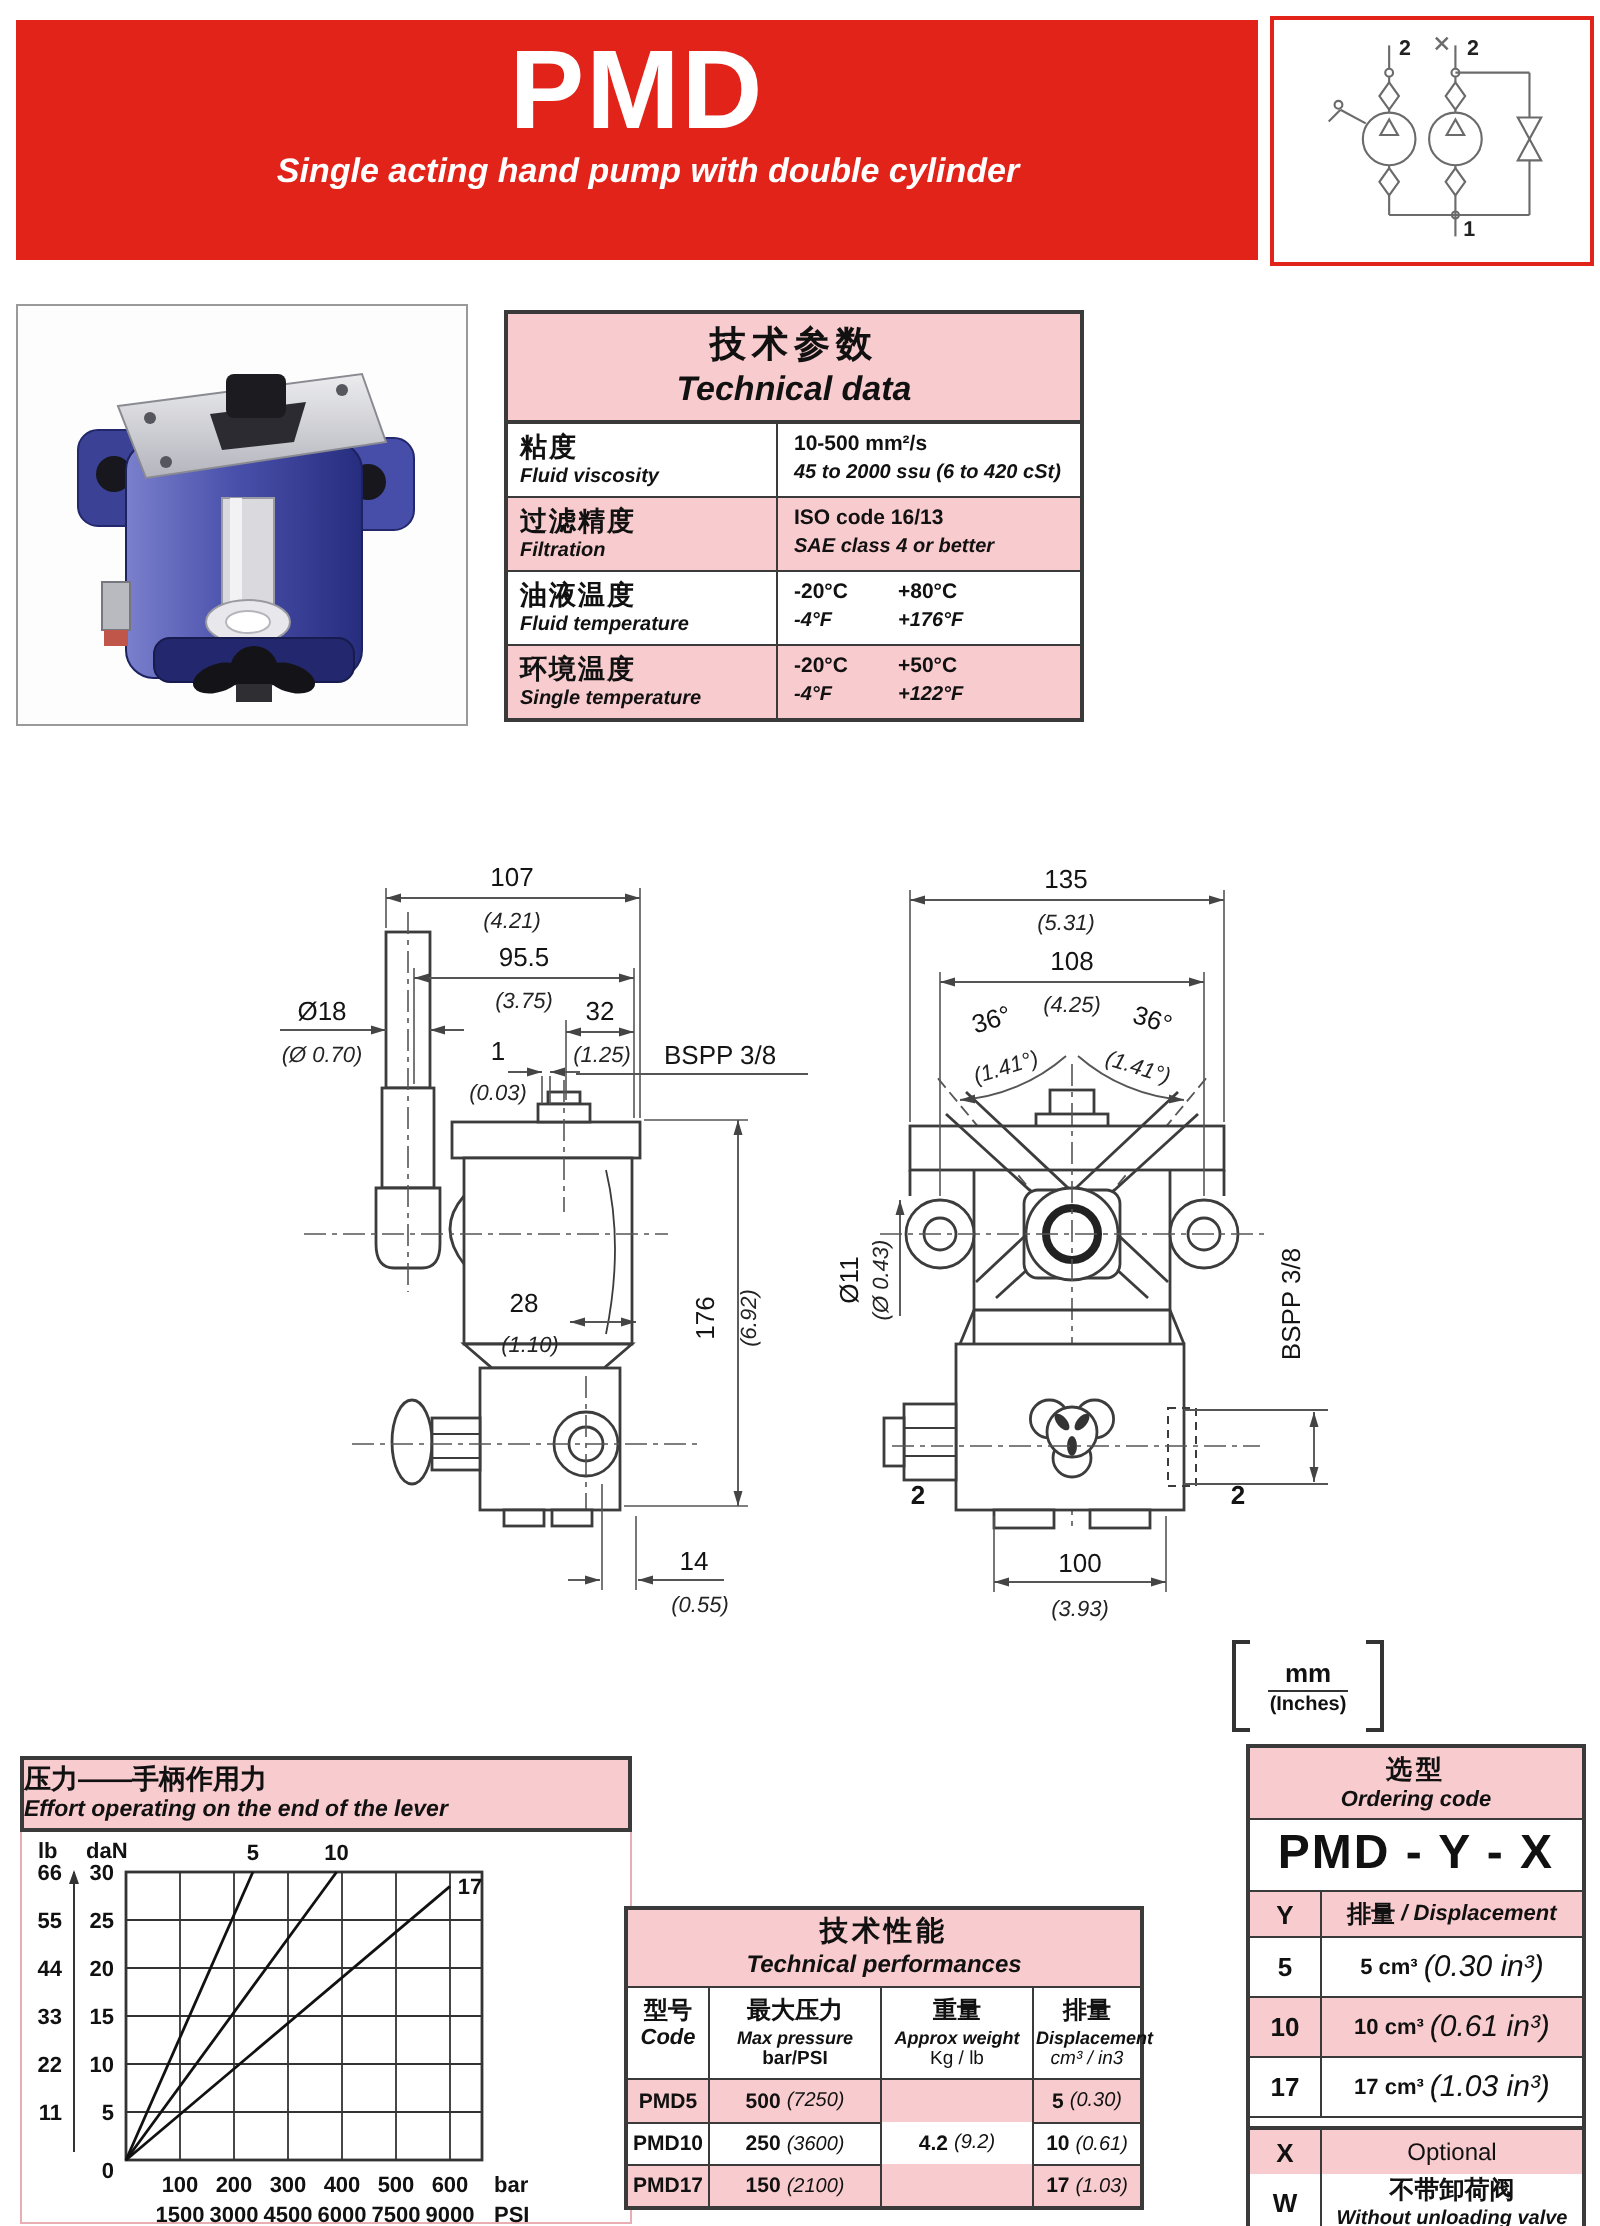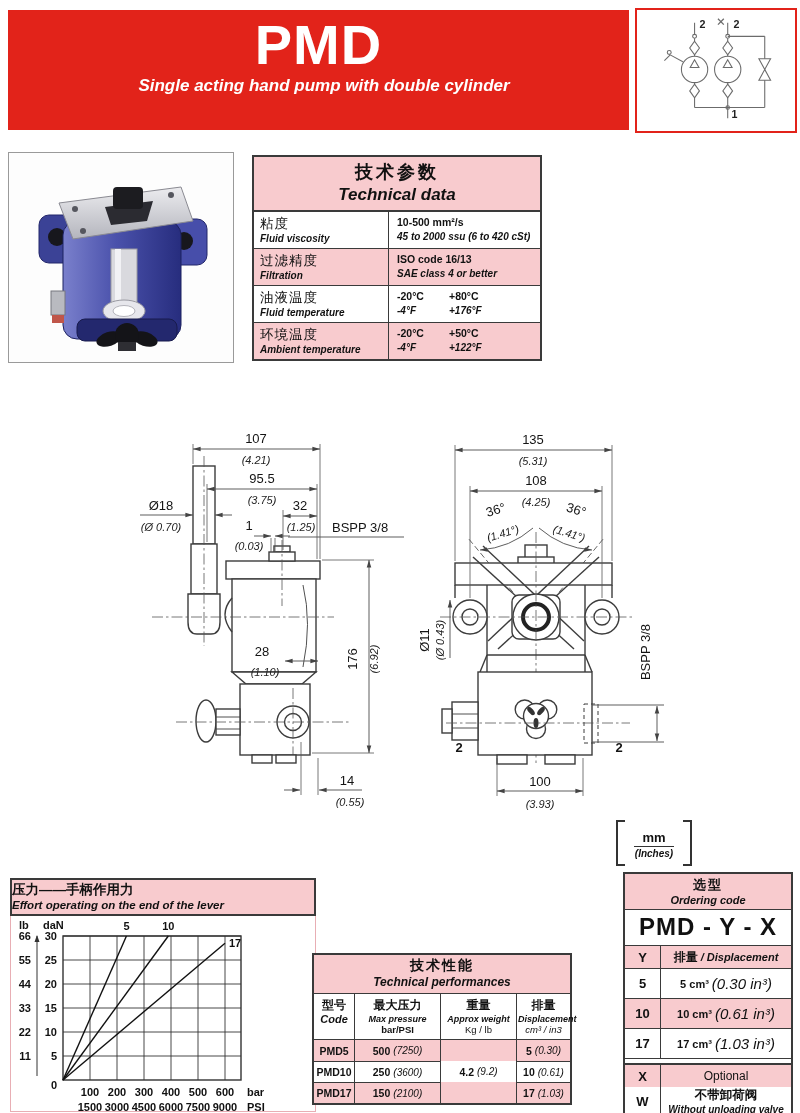--- a/index.html
+++ b/index.html
@@ -19,21 +19,21 @@
   .photo{position:absolute;left:8px;top:152px;width:224px;height:209px;border:1px solid #9a9a9a;background:#fdfdfd;display:flex;align-items:center;justify-content:center;}
 
   
   .td{position:absolute;left:252px;top:155px;width:286px;border:2px solid #3a3a3a;background:#fff;}
   .td-head{background:#f8cbce;border-bottom:2px solid #3a3a3a;text-align:center;padding:3px 0 4px;}
   .td-head .zh{font-size:18px;font-weight:bold;letter-spacing:3px;}
   .td-head .en{font-size:17px;font-weight:bold;font-style:italic;line-height:22px;}
   .td-row{display:grid;grid-template-columns:134px 1fr;border-top:1.5px solid #3a3a3a;min-height:36px;}
   .td-row.pink{background:#f8cbce;}
   .td-row .lab{padding:3px 6px 2px;}
-  .td-row .lab .zh{font-size:13.5px;font-weight:normal;letter-spacing:1px;}
+  .td-row .lab .zh{font-size:13.5px;font-weight:bold;letter-spacing:1px;}
   .td-row .lab .en{font-size:10px;font-style:italic;font-weight:bold;line-height:12px;}
   .td-row .val{border-left:1.5px solid #3a3a3a;padding:3px 8px 2px;}
   .td-row .val .l1{font-size:10.5px;font-weight:bold;line-height:15px;}
   .td-row .val .l2{font-size:10px;font-style:italic;font-weight:bold;line-height:14px;}
   .td-row .val .a{display:inline-block;min-width:52px;}
 
   
   svg{font-family:"Liberation Sans",sans-serif;}
   .ol{fill:none;stroke:#3c3c3c;stroke-width:1.4;}
   .olf{fill:#fff;stroke:#3c3c3c;stroke-width:1.4;}
@@ -45,21 +45,21 @@
   .dn{font-size:13px;fill:#141414;}
   .di{font-size:11px;font-style:italic;fill:#242424;}
   .db{font-size:13px;font-weight:bold;fill:#141414;}
 
   .units{position:absolute;left:616px;top:820px;width:76px;height:46px;display:flex;align-items:center;}
   .units .brk{width:7px;height:42px;border:2px solid #333;}
   .units .brk.l{border-right:none;}
   .units .brk.r{border-left:none;}
   .units .mid{flex:1;text-align:center;}
   .units .mm{font-size:13px;font-weight:bold;border-bottom:1.2px solid #333;display:inline-block;padding:0 8px 1px;}
-  .units .in{font-size:10px;font-style:italic;font-weight:bold;display:block;padding-top:1px;}
+  .units .in{font-size:10px;font-weight:bold;display:block;padding-top:1px;}
 
   
   .chart{position:absolute;left:10px;top:878px;width:306px;height:234px;border:1px solid #e8aeb4;background:#fff;box-sizing:border-box;}
   .chart-title{border:2px solid #3a3a3a;background:#f8cbce;text-align:left;padding:1px 0 2px;margin:-1px -1px 0 -1px;}
   .chart-title .zh{font-size:13.5px;font-weight:bold;}
   .chart-title .en{font-size:11.5px;font-weight:bold;font-style:italic;line-height:13px;}
   .ct{font-size:10.5px;fill:#111;}
   .ctb{font-weight:bold;font-size:11px;}
   .cg{stroke:#333;stroke-width:0.9;}
   .cb{fill:none;stroke:#333;stroke-width:1.4;}
@@ -234,21 +234,21 @@
           <div class="en">Fluid temperature</div>
         </div>
       <div class="val">
           <div class="l1"><span class="a">-20°C</span><span>+80°C</span></div>
       <div class="l2"><span class="a">-4°F</span><span>+176°F</span></div>
         </div>
     </div>
     <div class="td-row pink">
       <div class="lab">
           <div class="zh">环境温度</div>
-          <div class="en">Ambient temperature</div>
+          <div class="en">Single temperature</div>
         </div>
       <div class="val">
           <div class="l1"><span class="a">-20°C</span><span>+50°C</span></div>
       <div class="l2"><span class="a">-4°F</span><span>+122°F</span></div>
         </div>
     </div>
   </div>
 
   <svg style="position:absolute;left:138px;top:425px;" width="272" height="395" viewBox="138 425 272 395">
     <defs>

